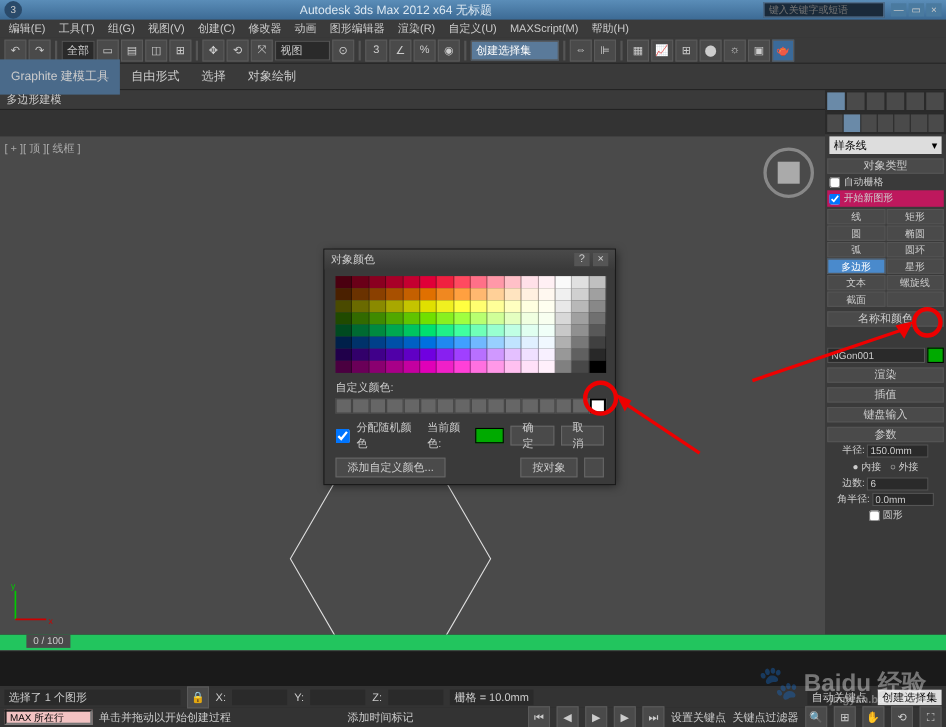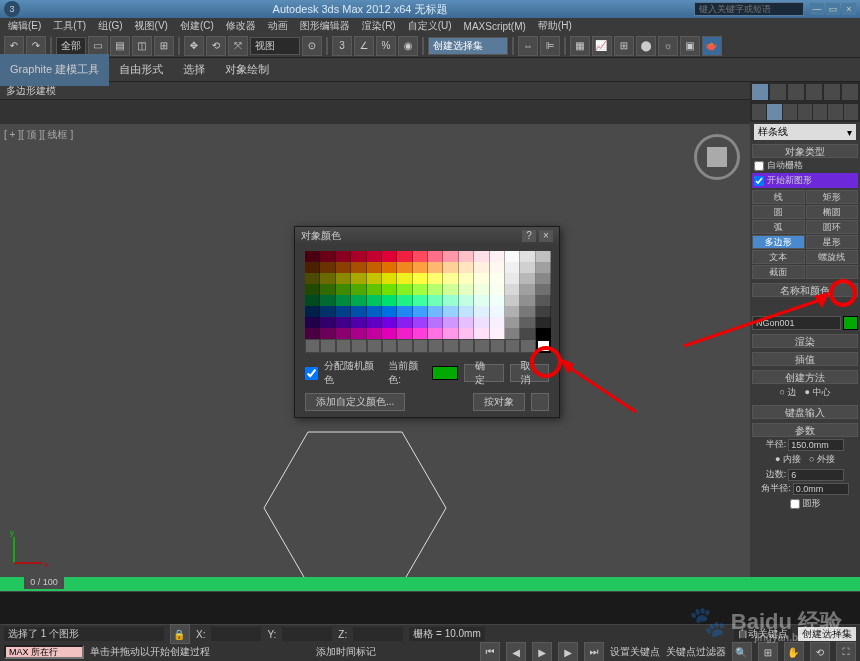--- a/index.html
+++ b/index.html
@@ -203,21 +203,21 @@
       <span>样条线</span>
       <span>▾</span>
     </div>
 
   <div class="rp-section">
     <div class="rp-header">对象类型</div>
     <div class="rp-check">
         <input type="checkbox" style="">
         <span>自动栅格</span>
       </div>
-    <div class="rp-check" style="background:#6d28d9">
+    <div class="rp-check" style="background:#be185d">
         <input type="checkbox" checked="" style="">
         <span>开始新图形</span>
       </div>
     <div class="rp-grid2" id="objgrid">
         <div class="rp-btn">线</div>
         <div class="rp-btn">矩形</div>
         <div class="rp-btn">圆</div>
         <div class="rp-btn">椭圆</div>
         <div class="rp-btn">弧</div>
         <div class="rp-btn">圆环</div>
@@ -238,27 +238,20 @@
     </div>
   </div>
 
   <div class="rp-section">
       <div class="rp-header" style="text-align:center">渲染</div>
     </div>
   <div class="rp-section">
       <div class="rp-header">插值</div>
     </div>
 
-  <div class="rp-section">
-    <div class="rp-header">创建方法</div>
-    <div class="rp-radio">
-      <label>○ <span>边</span></label>
-      <label>● <span>中心</span></label>
-    </div>
-  </div>
 
   <div class="rp-section">
       <div class="rp-header">键盘输入</div>
     </div>
 
   <div class="rp-section">
     <div class="rp-header">参数</div>
     <div class="rp-row">
         <span>半径:</span>
         <input class="rp-spinner" value="150.0mm" style="">
@@ -413,20 +406,21 @@
         <div class="cd-sw" style="background: rgb(255, 64, 216);"></div>
         <div class="cd-sw" style="background: rgb(255, 112, 224);"></div>
         <div class="cd-sw" style="background: rgb(255, 152, 232);"></div>
         <div class="cd-sw" style="background: rgb(255, 192, 240);"></div>
         <div class="cd-sw" style="background: rgb(255, 224, 248);"></div>
         <div class="cd-sw" style="background: rgb(255, 240, 251);"></div>
         <div class="cd-sw" style="background: rgb(128, 128, 128);"></div>
         <div class="cd-sw" style="background: rgb(72, 72, 72);"></div>
         <div class="cd-sw" style="background: rgb(0, 0, 0);"></div>
       </div>
+    <div class="cd-section-lbl">自定义颜色:</div>
     <div class="cd-custom" id="customrow">
         <div class="cd-cust-sw"></div>
         <div class="cd-cust-sw"></div>
         <div class="cd-cust-sw"></div>
         <div class="cd-cust-sw"></div>
         <div class="cd-cust-sw"></div>
         <div class="cd-cust-sw"></div>
         <div class="cd-cust-sw"></div>
         <div class="cd-cust-sw"></div>
         <div class="cd-cust-sw"></div>

